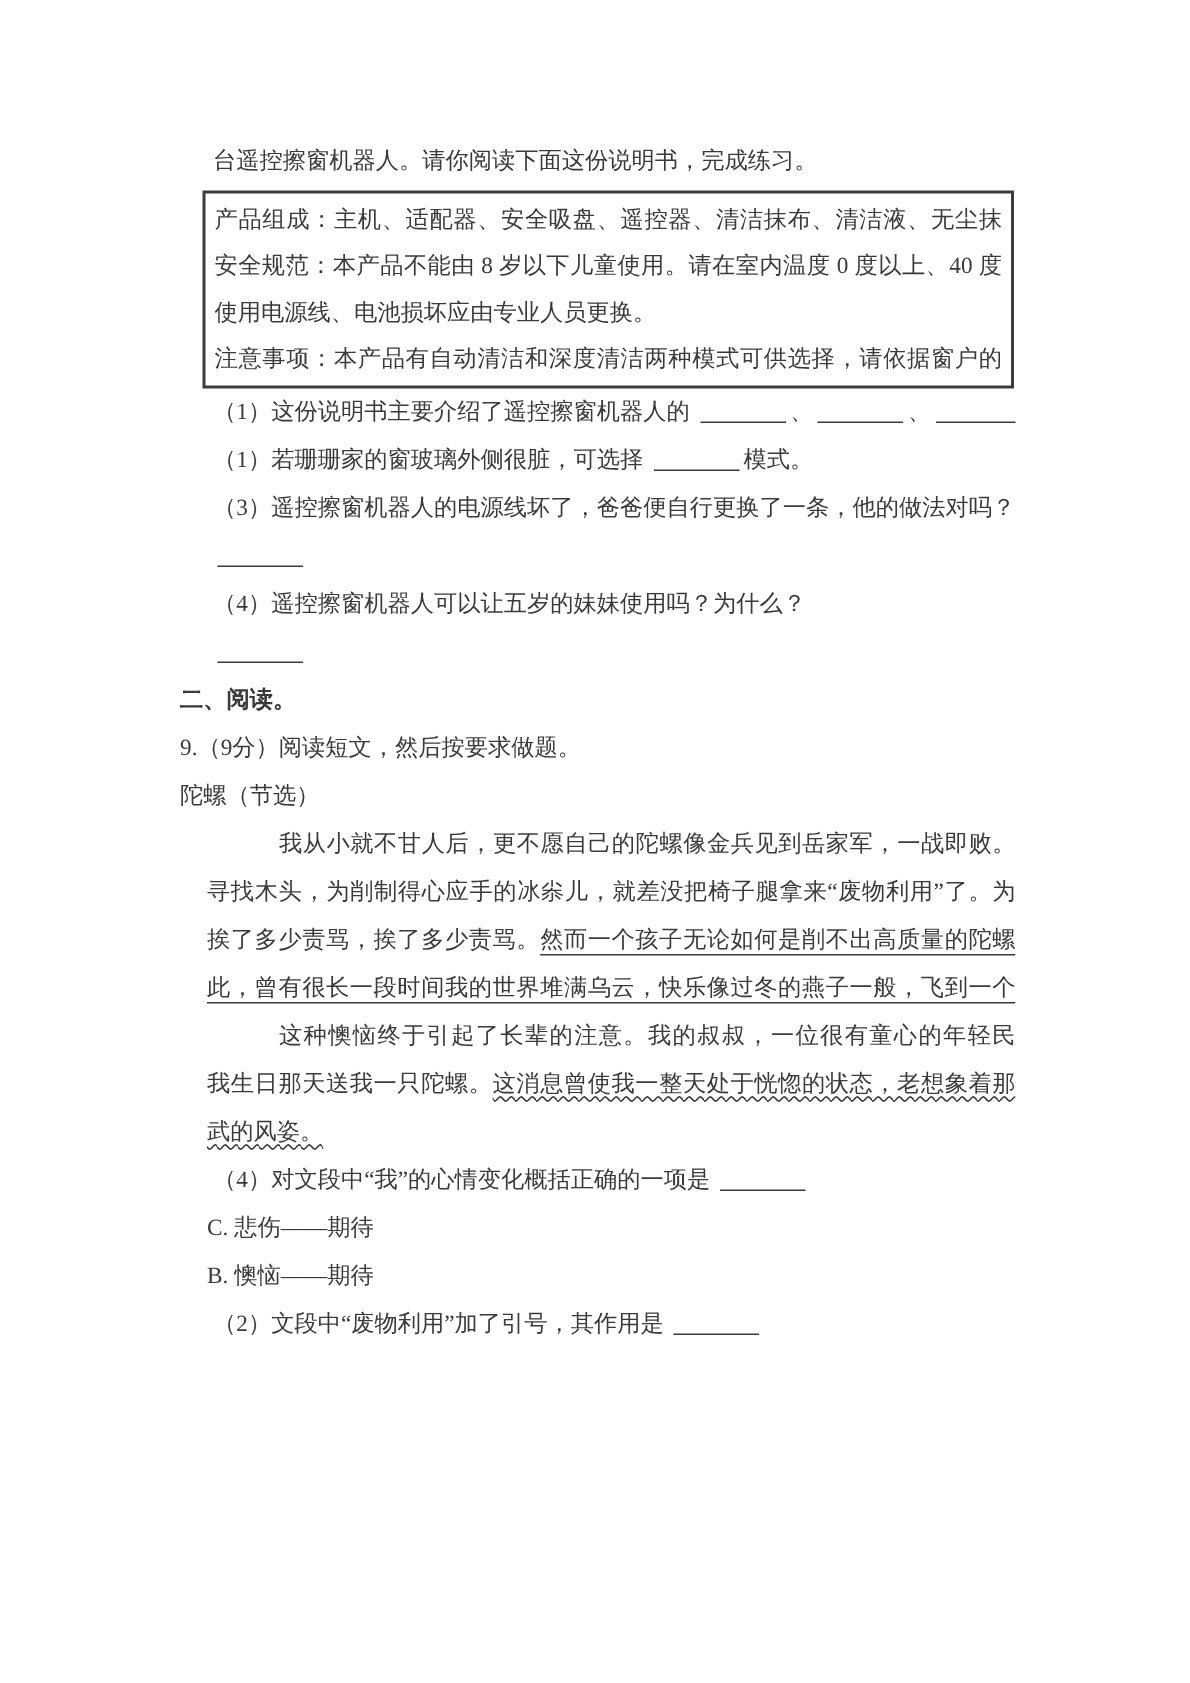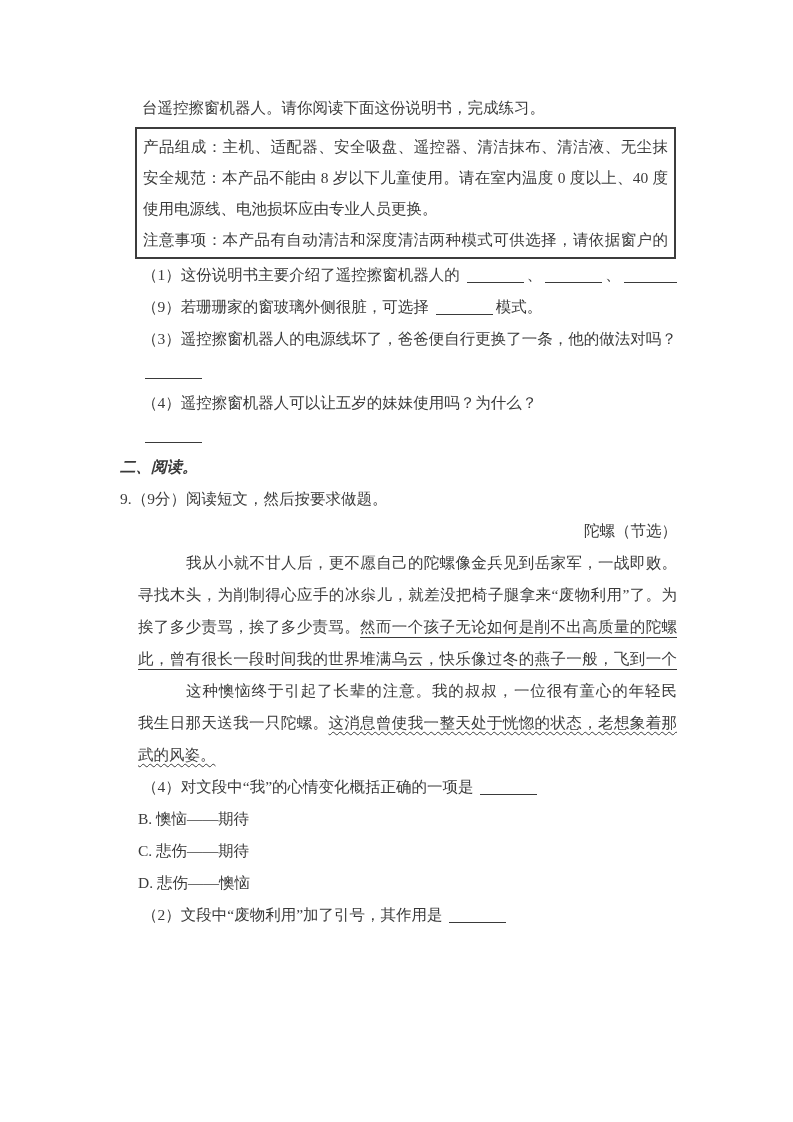--- a/index.html
+++ b/index.html
@@ -8,22 +8,22 @@
     font-family:"Liberation Serif","DejaVu Serif",serif;
     color:#3a3a3a; overflow:hidden;
   }
   .content {
     position:absolute; left:120px; top:92px; width:557px;
     font-size:15.5px; line-height:32px;
   }
   .tline { white-space:nowrap; overflow:hidden; max-height:32px; }
   .hang  { padding-left:22px; }
   .opt   { padding-left:18px; }
-  .sec-head { font-weight:bold;font-style:italic; }
-  .passage-title { text-align:right; }
+  .sec-head { font-weight:bold; }
+  .passage-title { text-align:left; }
   .spec-box {
     margin:3px 0 0 15px; width:541px; box-sizing:border-box;
     border:2px solid #3c3c3c; padding:2px 6px; line-height:31px;
   }
   .spec-box .pline { max-height:31px; }
   .pline { overflow:hidden; max-height:32px; }
   .pline.full { text-align:justify; text-align-last:justify; }
   .passage .pline { padding-left:18px; }
   .passage .pline.findent { padding-left:66px; }
   .blank {
@@ -48,21 +48,21 @@
     <div class="tline hang">台遥控擦窗机器人。请你阅读下面这份说明书，完成练习。</div>
 
     <div class="spec-box">
         <div class="pline full"><span>产品组成：主机、适配器、安全吸盘、遥控器、清洁抹布、清洁液、无尘抹布。</span></div>
         <div class="pline full"><span>安全规范：本产品不能由 8 岁以下儿童使用。请在室内温度 0 度以上、40 度以下时正常</span></div>
         <div class="pline"><span>使用电源线、电池损坏应由专业人员更换。</span></div>
         <div class="pline full"><span>注意事项：本产品有自动清洁和深度清洁两种模式可供选择，请依据窗户的卫生程度自</span></div>
       </div>
 
     <div class="tline hang" style="margin-top:0;text-align:right;"><span>（1）这份说明书主要介绍了遥控擦窗机器人的 </span><span class="blank"></span><span>、</span><span class="blank"></span><span>、</span><span class="blank"></span></div>
-    <div class="tline hang"><span>（9）若珊珊家的窗玻璃外侧很脏，可选择 </span><span class="blank"></span><span>模式。</span></div>
+    <div class="tline hang"><span>（1）若珊珊家的窗玻璃外侧很脏，可选择 </span><span class="blank"></span><span>模式。</span></div>
     <div class="tline hang"><span>（3）遥控擦窗机器人的电源线坏了，爸爸便自行更换了一条，他的做法对吗？为什么？</span></div>
     <div class="tline hang"><span class="blank"></span></div>
     <div class="tline hang"><span>（4）遥控擦窗机器人可以让五岁的妹妹使用吗？为什么？</span></div>
     <div class="tline hang"><span class="blank"></span></div>
 
     <div class="tline sec-head">二、阅读。</div>
     <div class="tline">9.（9分）阅读短文，然后按要求做题。</div>
     <div class="tline passage-title">陀螺（节选）</div>
 
     <div class="passage">
@@ -71,19 +71,18 @@
         <div class="pline full"><span>挨了多少责骂，挨了多少责骂。</span><span class="u-solid">然而一个孩子无论如何是削不出高质量的陀螺的，因</span></div>
         <div class="pline full"><span class="u-solid">此，曾有很长一段时间我的世界堆满乌云，快乐像过冬的燕子一般，飞到一个谁也看不</span></div>
       </div>
     <div class="passage">
         <div class="pline full findent"><span>这种懊恼终于引起了长辈的注意。我的叔叔，一位很有童心的年轻民警，答应在</span></div>
         <div class="pline full"><span>我生日那天送我一只陀螺。</span><span class="u-wavy">这消息曾使我一整天处于恍惚的状态，老想象着那只陀螺英</span></div>
         <div class="pline"><span class="u-wavy">武的风姿。</span></div>
       </div>
 
     <div class="tline hang"><span>（4）对文段中“我”的心情变化概括正确的一项是 </span><span class="blank"></span></div>
+    <div class="tline opt">C. 悲伤——期待</div>
     <div class="tline opt">B. 懊恼——期待</div>
-    <div class="tline opt">C. 悲伤——期待</div>
-    <div class="tline opt">D. 悲伤——懊恼</div>
     <div class="tline hang"><span>（2）文段中“废物利用”加了引号，其作用是 </span><span class="blank"></span></div>
 
   </div>
 </div>
 
 </body></html>

